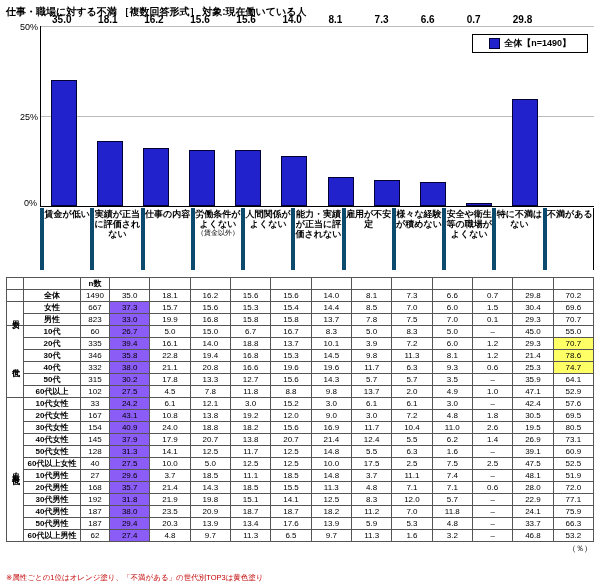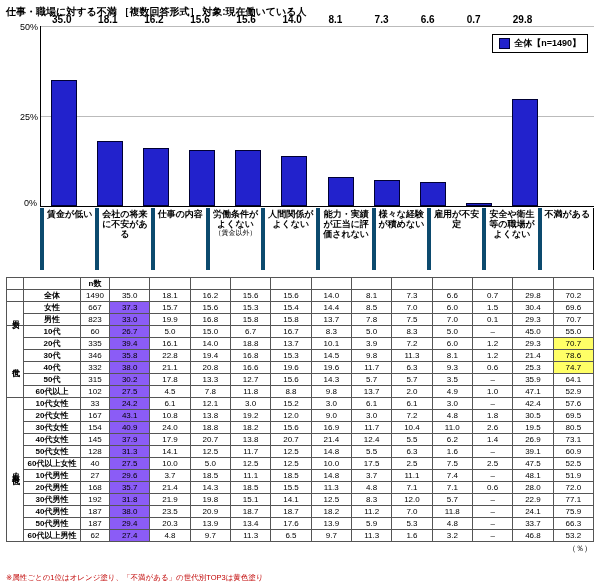--- a/index.html
+++ b/index.html
@@ -64,21 +64,21 @@
     margin-bottom:1px;
     font-size:10px;
     font-weight:bold;
     white-space:nowrap;
   }
   .legend{
     position:absolute;
     right:6px;top:12px;
     border:1px solid #000;
     background:#fff;
-    padding:2px 6px;
+    padding:2px 16px;
     font-size:9px;
     font-weight:bold;
     display:flex;align-items:center;gap:4px;
   }
   .legend .sw{display:inline-block;width:9px;height:9px;background:#2222cc;border:1px solid #000033;}
   .xlabels{
     position:absolute;
     left:34px;right:0;top:186px;
     display:flex;
     height:62px;
@@ -216,28 +216,29 @@
         <div class="barcell"></div>
       </div>
   </div>
   <div class="zero-label">0%</div>
   <div class="legend">
     <span class="sw"></span>
     <span>全体【n=1490】</span>
   </div>
   <div class="xlabels">
       <div class="xlabel">賃金が低い</div>
-      <div class="xlabel">会社の将来に不安がある</div>
+      <div class="xlabel">実績が正当に評価されない</div>
       <div class="xlabel">仕事の内容</div>
       <div class="xlabel">労働条件がよくない<span class="sub">（賃金以外）</span></div>
       <div class="xlabel">人間関係がよくない</div>
       <div class="xlabel">能力・実績が正当に評価されない</div>
+      <div class="xlabel">雇用が不安定</div>
       <div class="xlabel">様々な経験が積めない</div>
-      <div class="xlabel">雇用が不安定</div>
       <div class="xlabel">安全や衛生等の職場がよくない</div>
+      <div class="xlabel">特に不満はない</div>
       <div class="xlabel">不満がある</div>
     </div>
 </div>
 
 <table class="data">
   <tbody>
       <tr class="hdr-row">
         <th class="grp"></th>
         <th class="rowlab"></th>
         <th class="n">n数</th>

